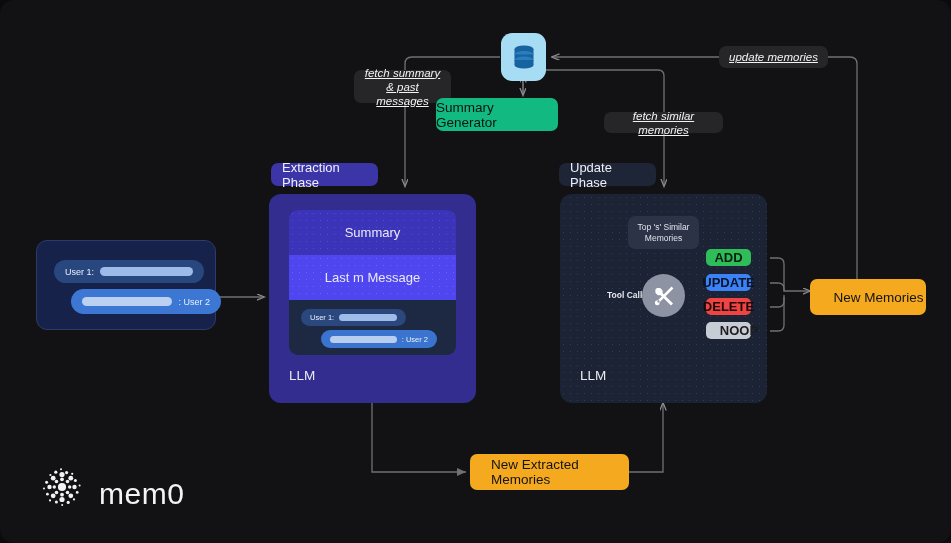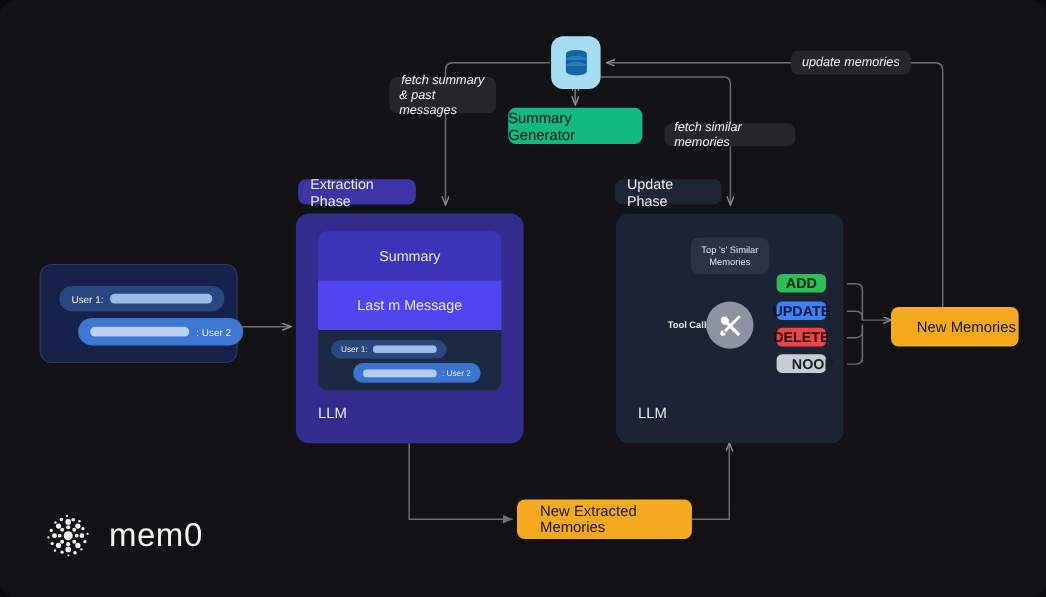--- a/index.html
+++ b/index.html
@@ -4,21 +4,21 @@
 <style>
   html,body{margin:0;padding:0;background:#0b0b0d;}
   body{font-family:"Liberation Sans",sans-serif;}
   #stage{position:relative;width:951px;height:543px;background:#121214;border-radius:14px;overflow:hidden;}
   #canvas{position:absolute;inset:0;}
   .abs{position:absolute;box-sizing:border-box;}
 
   
   .chip{background:#262629;color:#f2f2f3;border-radius:7px;font-style:italic;
         font-size:11.5px;line-height:14px;display:flex;align-items:center;
-        justify-content:center;text-align:left;padding:9px 9px;z-index:7;}
+        justify-content:center;text-align:center;padding:9px 9px;z-index:7;text-decoration:underline;}
   .phase-badge{border-radius:7px;font-size:13px;color:#eef0f5;display:flex;
         align-items:center;justify-content:center;padding:5px 11px;z-index:7;}
   .badge-extract{background:#3b35a8;}
   .badge-update{background:#1d2537;}
 
   
   .panel{border-radius:12px;z-index:3;padding-left:32px;}
   .panel-extract{background:#322d8f;}
   .panel-update{background:#1c2334;
     background-image:radial-gradient(#2d3c58 0.6px, transparent 0.6px);
@@ -67,21 +67,21 @@
               justify-content:center;z-index:6;}
   .toolcall-label{position:absolute;color:#e3e6ee;font-size:8.5px;z-index:6;}
   .op{border-radius:5px;font-size:13px;display:flex;align-items:center;
       justify-content:center;z-index:6;font-weight:bold;}
   .op-add{background:#2fbd5a;color:#08210f;}
   .op-update{background:#3b82f6;color:#07142c;}
   .op-delete{background:#ef4444;color:#220606;}
   .op-noop{background:#c8ccd4;color:#1b1d22;}
 
   
-  .logo-wrap{display:flex;align-items:center;gap:13px;z-index:7;}
+  .logo-wrap{display:flex;align-items:flex-end;gap:13px;z-index:7;}
   .logo-text{color:#f4f4f5;font-size:30px;letter-spacing:.5px;}
 </style>
 </head>
 <body>
 
 <div id="stage">
 
   <svg id="canvas" width="951" height="543">
     <defs>
       <marker id="ah" markerWidth="9" markerHeight="9" refX="7.5" refY="3.2" orient="auto" markerUnits="userSpaceOnUse">
@@ -138,21 +138,21 @@
 
   <div class="abs chip" style="left:354px;top:70px;width:97px;height:33px;flex-direction:column;">
     <span>fetch summary</span>
     <span>&amp; past messages</span>
   </div>
 
   <div class="abs chip" style="left:604px;top:112px;width:119px;height:21px;">fetch similar memories</div>
 
   <div class="abs chip" style="left:719px;top:46px;width:109px;height:22px;">update memories</div>
 
-  <div class="abs green-box" style="left:462px;top:98px;width:122px;height:33px;">Summary Generator</div>
+  <div class="abs green-box" style="left:436px;top:98px;width:122px;height:33px;">Summary Generator</div>
 
   <div class="abs msg-card" style="left:36px;top:240px;width:180px;height:90px;">
     <div class="mb mb-a" style="left:17px;top:19px;width:128px;height:23px;">
       <span>User 1:</span>
       <span class="mbar" style="flex:1;"></span>
     </div>
     <div class="mb mb-b" style="left:34px;top:48px;width:128px;height:25px;">
       <span class="mbar mbar-b" style="flex:1;"></span>
       <span>: User 2</span>
     </div>

